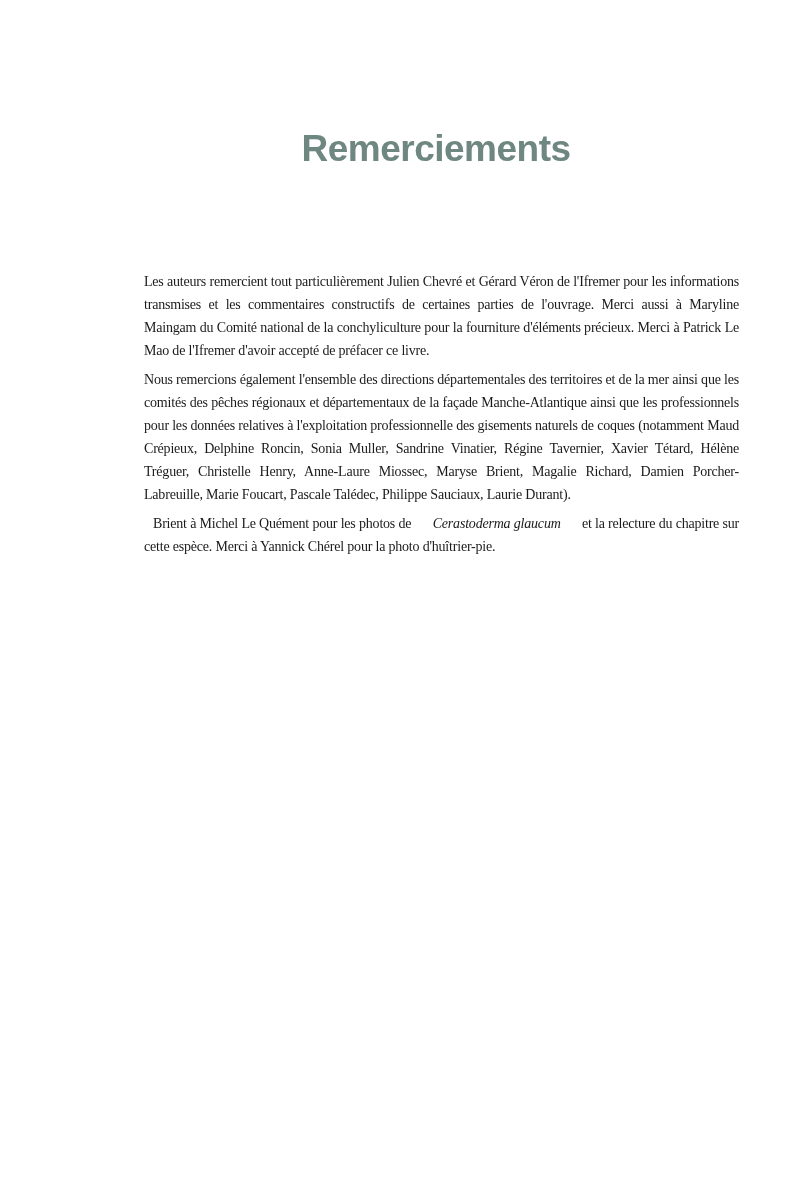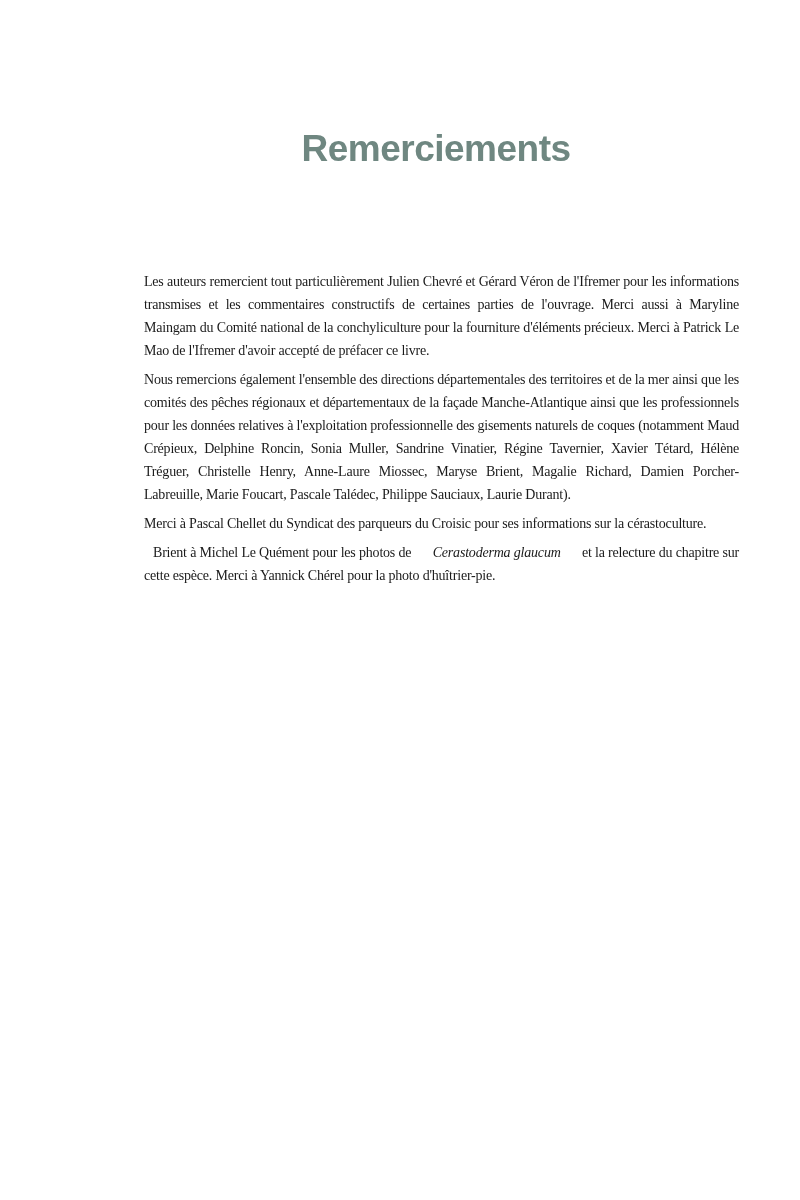--- a/index.html
+++ b/index.html
@@ -50,19 +50,18 @@
 <div class="book-page">
 
   <h1 class="page-title" style="color: rgb(111, 135, 129);">Remerciements</h1>
 
   <div class="content">
 
     <p>Les auteurs remercient tout particulièrement Julien Chevré et Gérard Véron de l'Ifremer pour les informations transmises et les commentaires constructifs de certaines parties de l'ouvrage. Merci aussi à Maryline Maingam du Comité national de la conchyliculture pour la fourniture d'éléments précieux. Merci à Patrick Le Mao de l'Ifremer d'avoir accepté de préfacer ce livre.</p>
 
     <p>Nous remercions également l'ensemble des directions départementales des territoires et de la mer ainsi que les comités des pêches régionaux et départementaux de la façade Manche-Atlantique ainsi que les professionnels pour les données relatives à l'exploitation professionnelle des gisements naturels de coques (notamment Maud Crépieux, Delphine Roncin, Sonia Muller, Sandrine Vinatier, Régine Tavernier, Xavier Tétard, Hélène Tréguer, Christelle Henry, Anne-Laure Miossec, Maryse Brient, Magalie Richard, Damien Porcher-Labreuille, Marie Foucart, Pascale Talédec, Philippe Sauciaux, Laurie Durant).</p>
 
-    <p>Merci à Pascal Chellet du Syndicat des parqueurs du Croisic pour ses informations sur la cérastoculture.</p>
 
     <p><span>Brient à Michel Le Quément pour les photos de </span><em>Cerastoderma glaucum</em><span> et la relecture du chapitre sur cette espèce. Merci à Yannick Chérel pour la photo d'huîtrier-pie.</span></p>
 
 
   </div>
 </div>
 
 </body></html>

